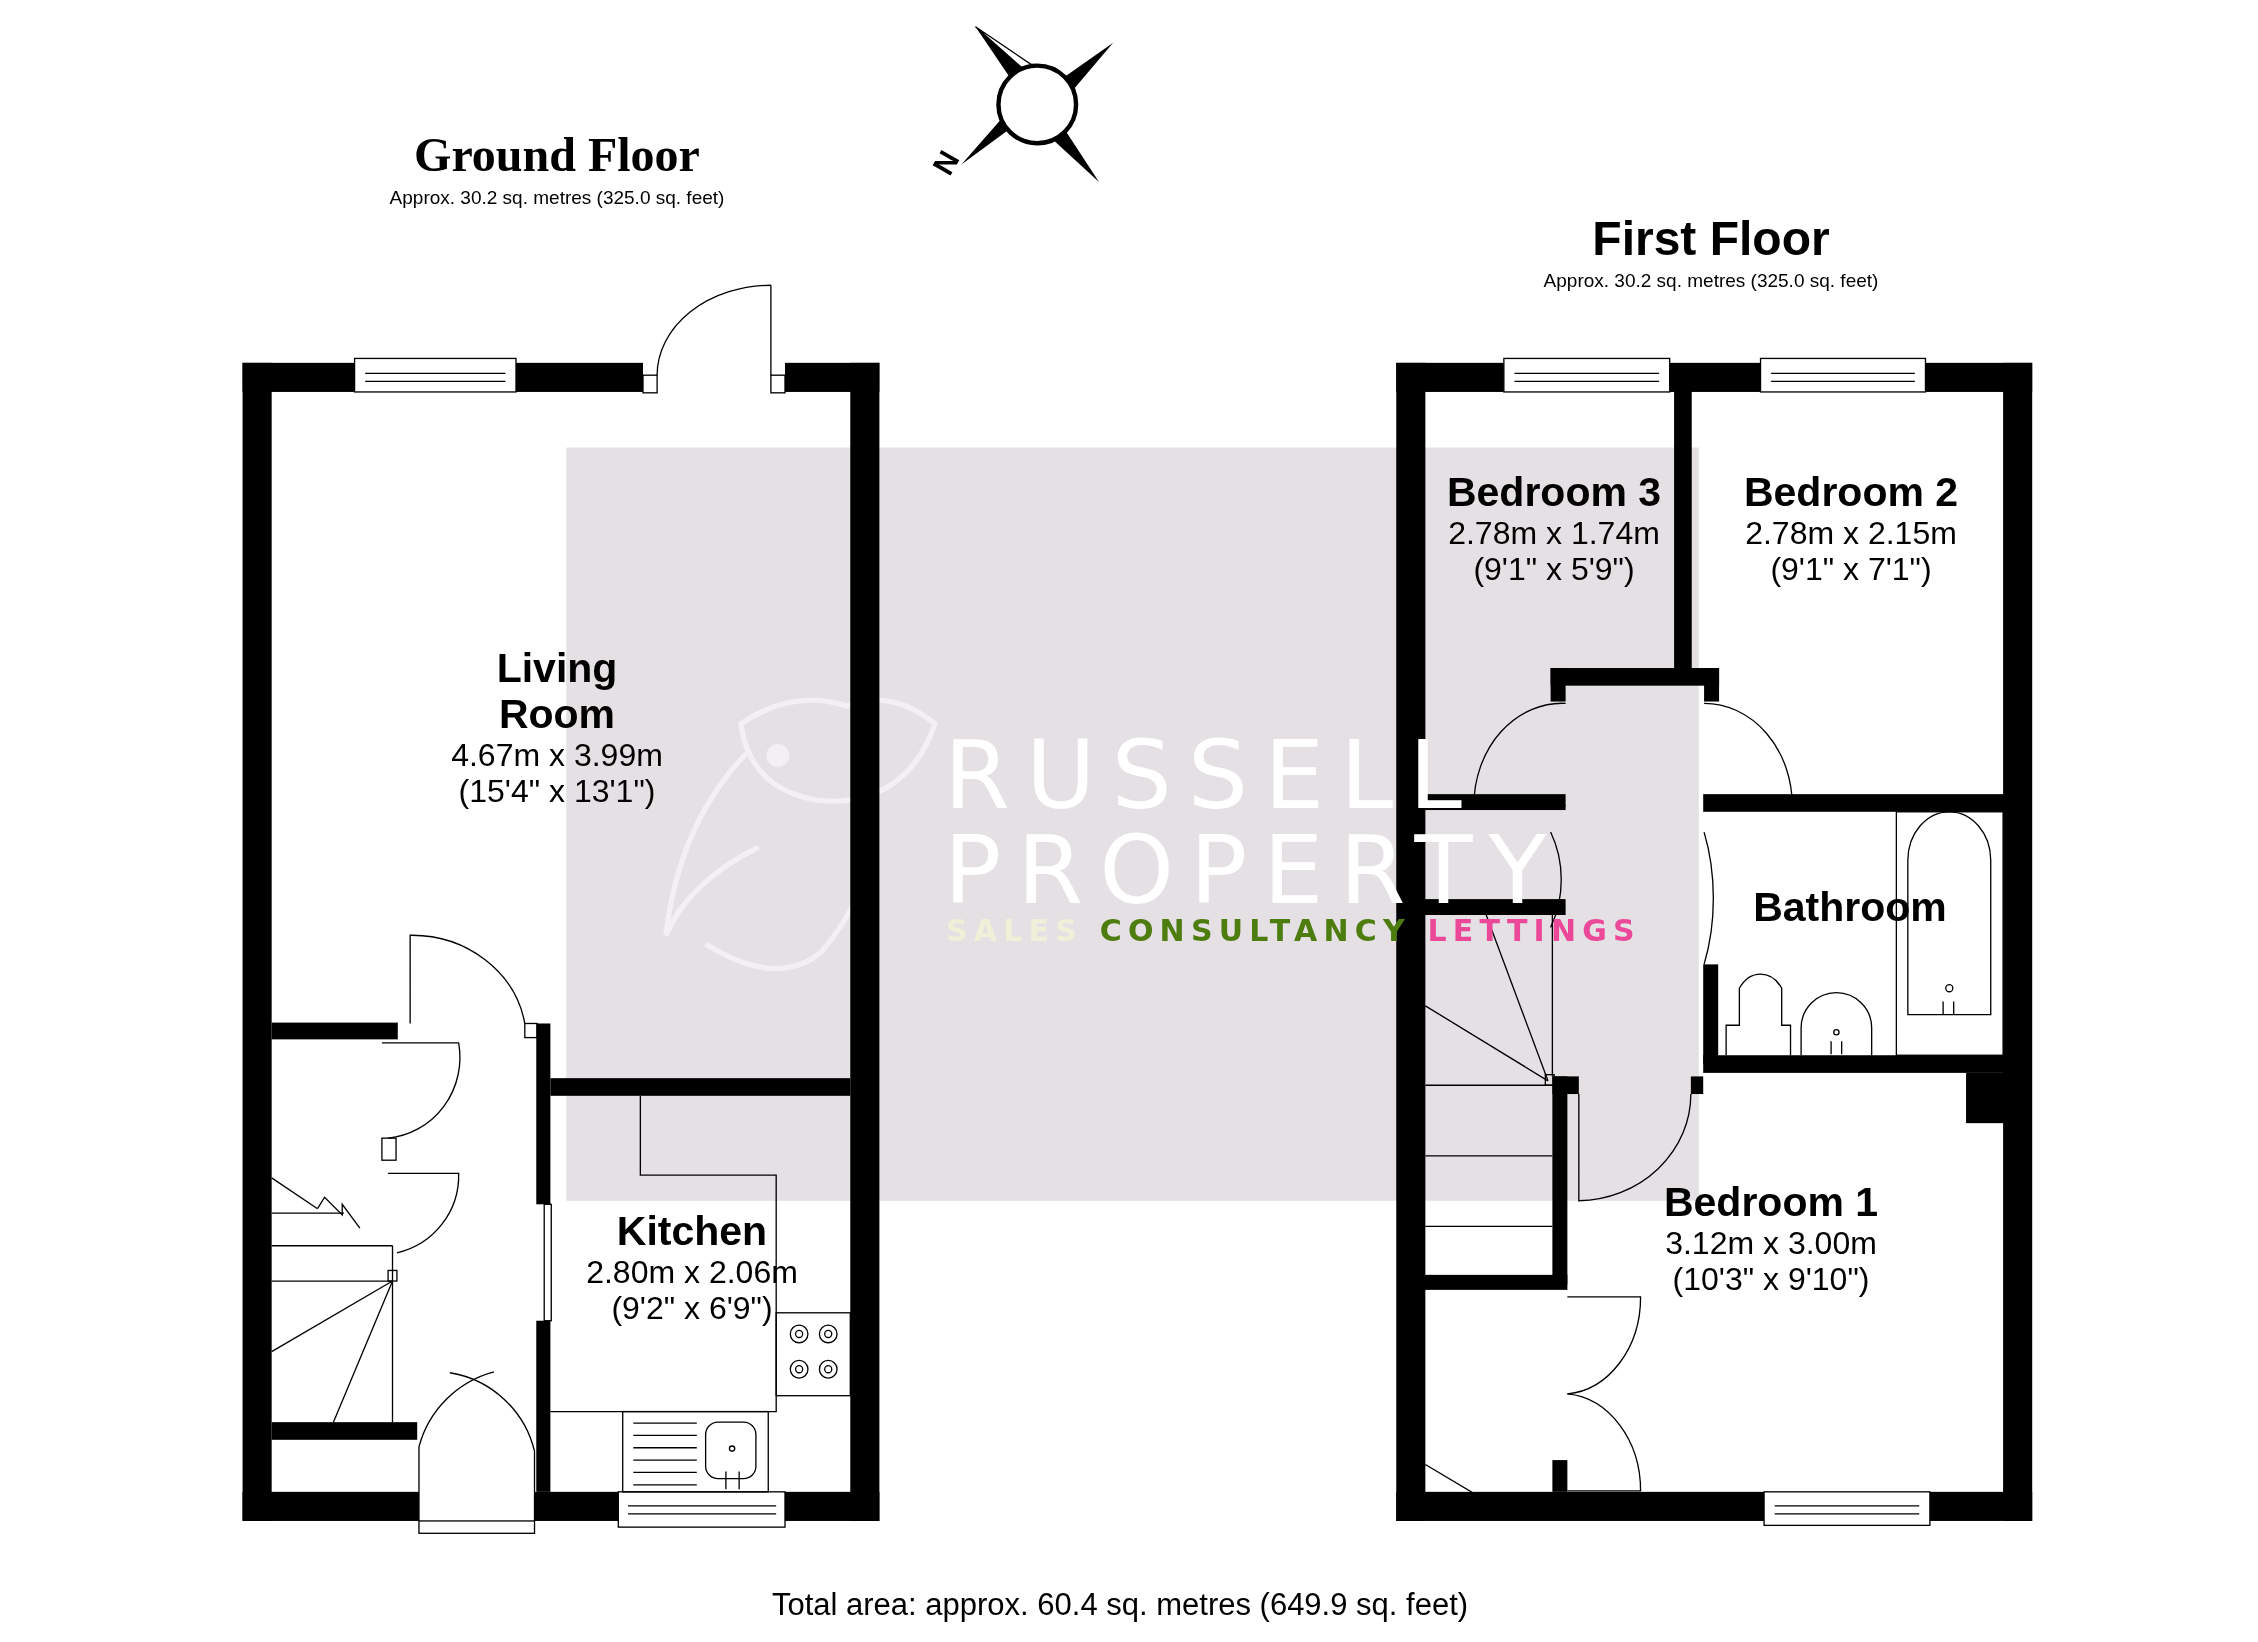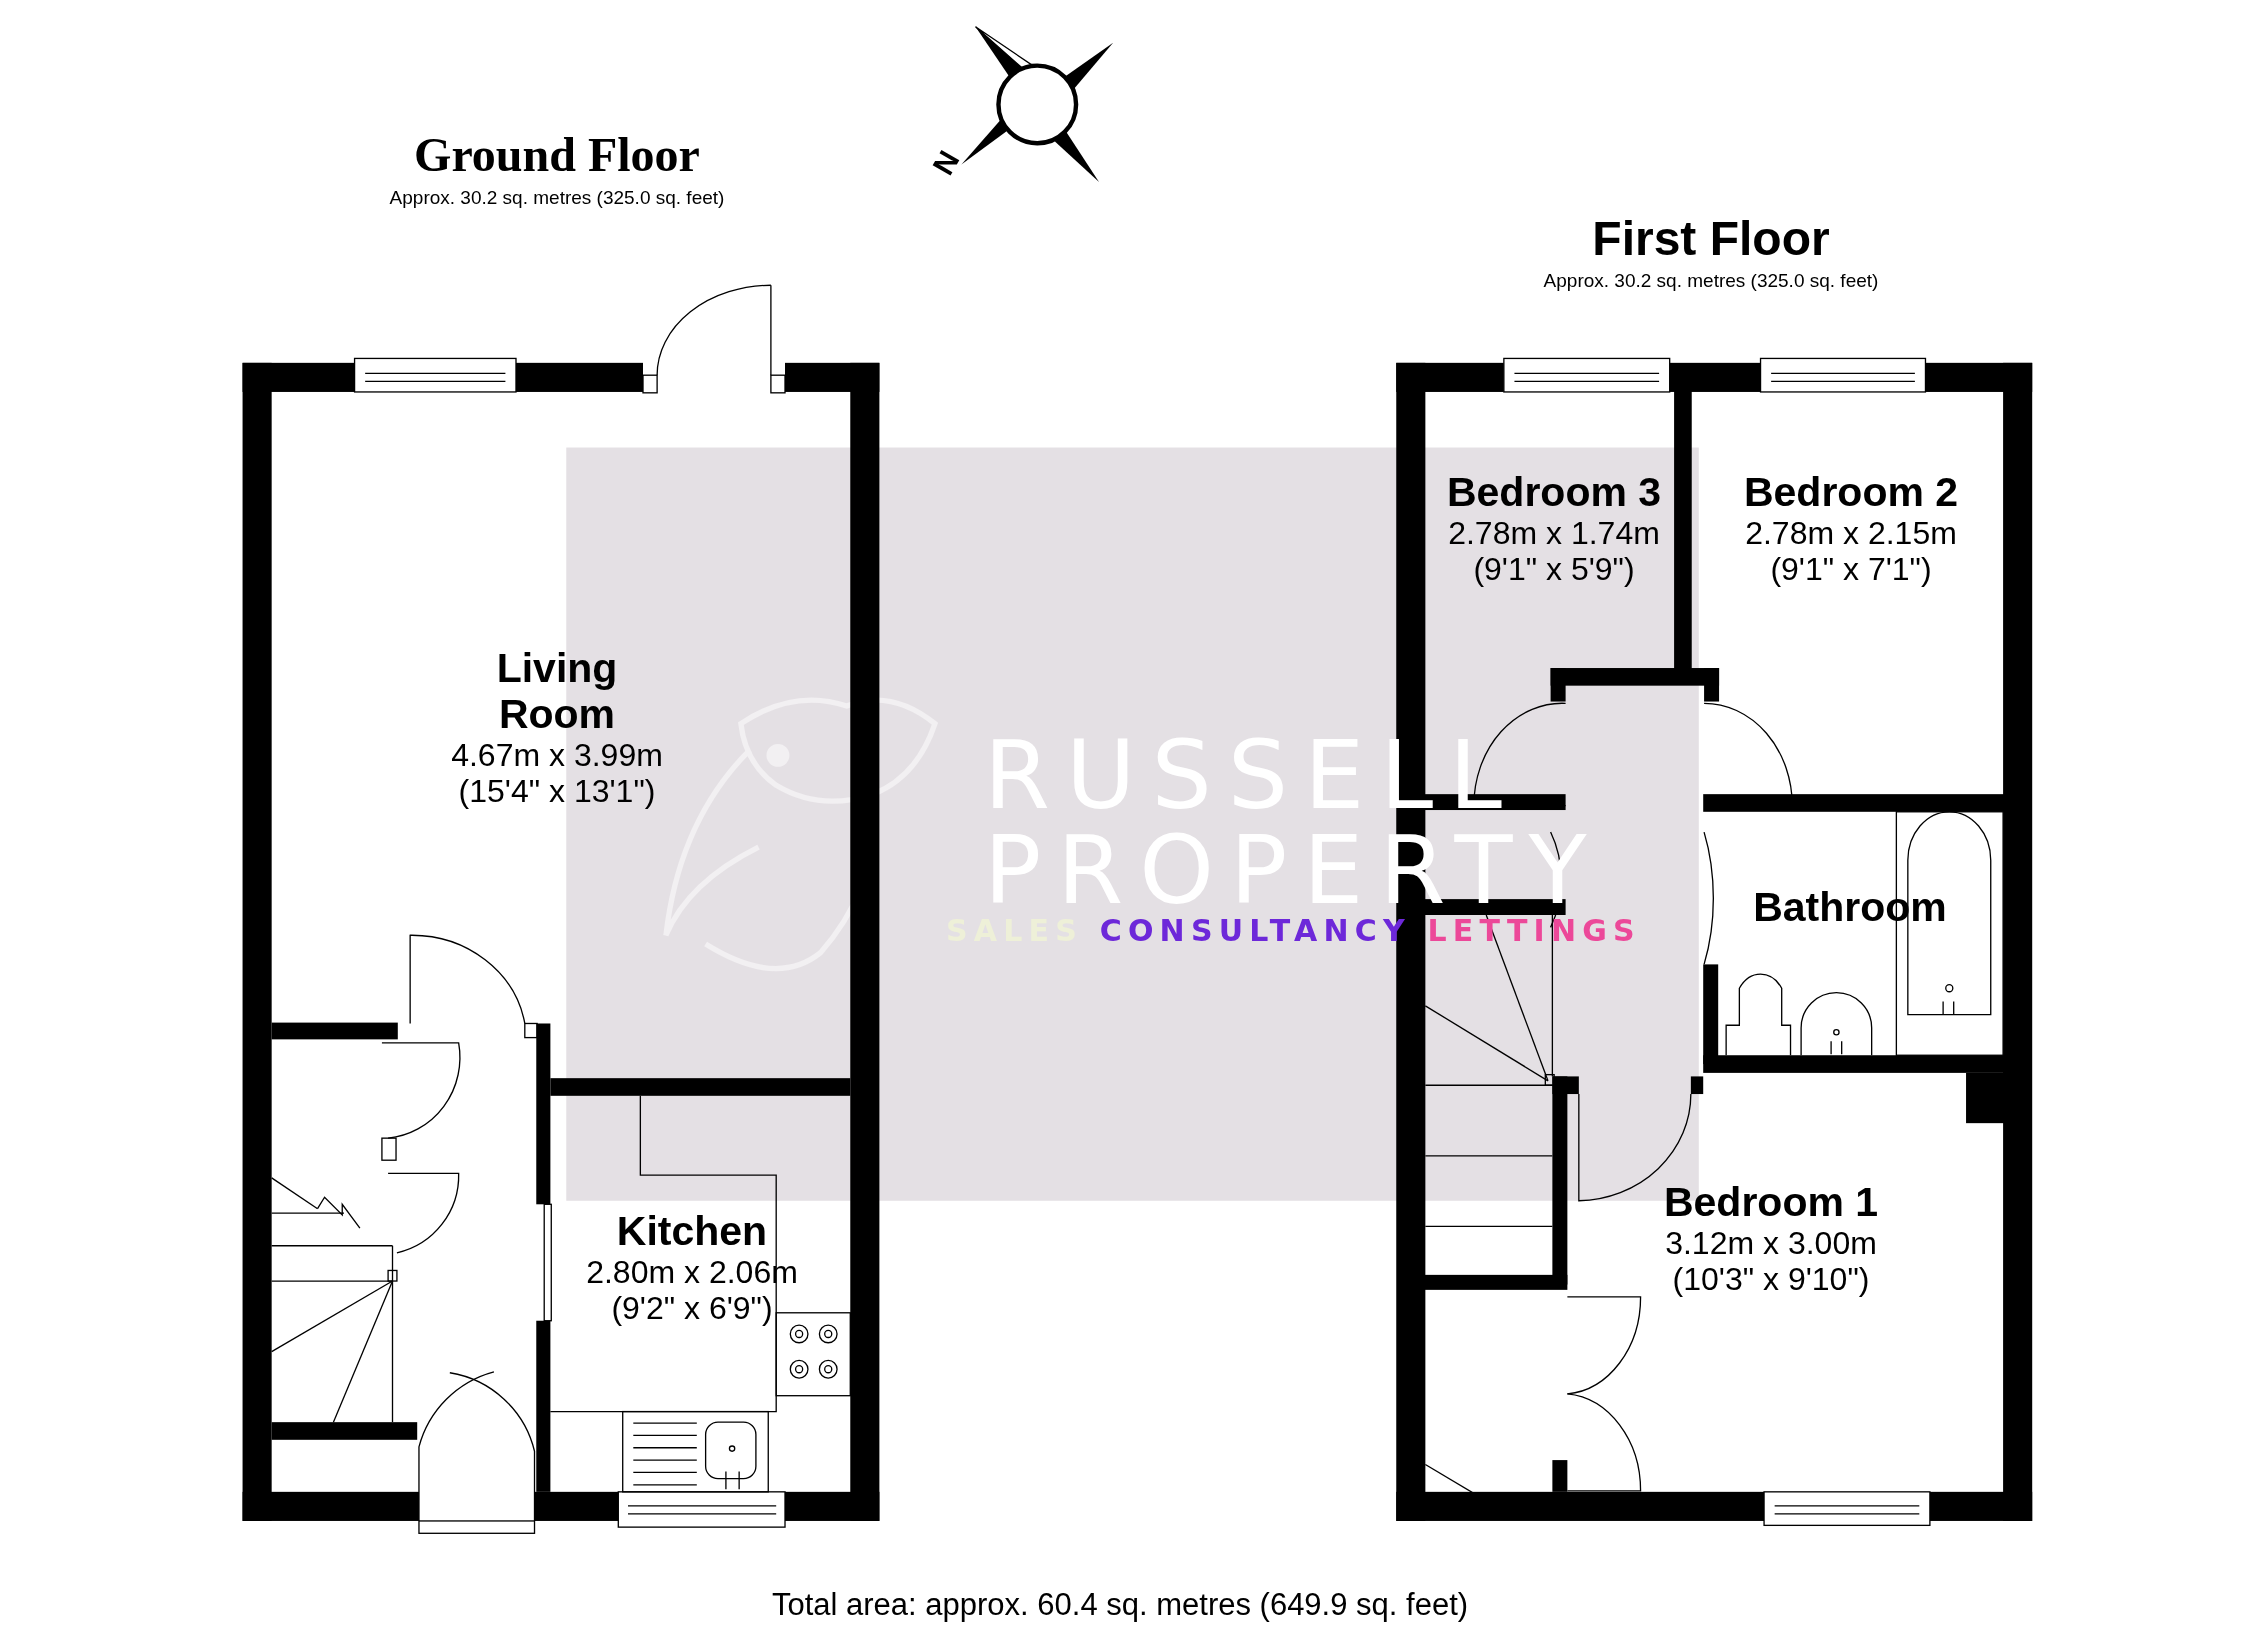--- a/index.html
+++ b/index.html
@@ -4,21 +4,21 @@
 <style>
   html,body{margin:0;padding:0;background:#ffffff;}
   body{width:2258px;height:1643px;position:relative;overflow:hidden;font-family:"Liberation Sans",sans-serif;color:#000;}
   .plan{position:absolute;left:0;top:0;width:2258px;height:1643px;}
   .lbl{position:absolute;text-align:center;line-height:1.12;white-space:nowrap;transform:translateX(-50%);}
   .title{font-weight:bold;font-size:48px;}
   .sub{font-size:19px;}
   .room-name{font-weight:bold;font-size:41px;}
   .room-dim{font-size:32px;}
   .total{font-size:31px;}
-  .wm{position:absolute;left:944px;top:728px;color:#ffffff;font-size:95px;letter-spacing:16px;line-height:1.0;font-family:"DejaVu Sans",sans-serif;margin-left:40px;}
+  .wm{position:absolute;left:944px;top:728px;color:#ffffff;font-size:95px;letter-spacing:16px;line-height:1.0;font-family:"DejaVu Sans",sans-serif;}
   .wm-tag{position:absolute;left:946px;top:913px;font-weight:bold;font-size:30px;letter-spacing:6.2px;font-family:"DejaVu Sans",sans-serif;}
 </style>
 </head>
 <body>
 
 <svg class="plan" viewBox="0 0 2560 1862" xmlns="http://www.w3.org/2000/svg">
 
   <rect x="642" y="507" width="1284" height="854" fill="#e4e0e4"></rect>
 
   <g fill="none" stroke="#f4f2f4" stroke-width="6" opacity="0.9">
@@ -217,21 +217,21 @@
     <path d="M-34 30 L-86 68 L-42 18 Z" fill="#000"></path>
   </g>
 </svg>
 
 <div class="wm">
   <div>RUSSELL</div>
   <div>PROPERTY</div>
 </div>
 <div class="wm-tag">
   <span style="color:#eef0d8">SALES</span>
-  <span style="color:#6d28d9">CONSULTANCY</span>
+  <span style="color:#4d7c0f">CONSULTANCY</span>
   <span style="color:#ec4899">LETTINGS</span>
 </div>
 
 <div class="lbl" style="left:946px;top:146px;font-size:30px;font-weight:bold;transform:translateX(-50%) rotate(-60deg);">N</div>
 
 <div class="lbl title" style="left:557px;top:128px;font-family:Liberation Serif, serif;">Ground Floor</div>
 <div class="lbl sub" style="left:557px;top:187px;">Approx. 30.2 sq. metres (325.0 sq. feet)</div>
 
 <div class="lbl title" style="left:1711px;top:212px;">First Floor</div>
 <div class="lbl sub" style="left:1711px;top:270px;">Approx. 30.2 sq. metres (325.0 sq. feet)</div>

